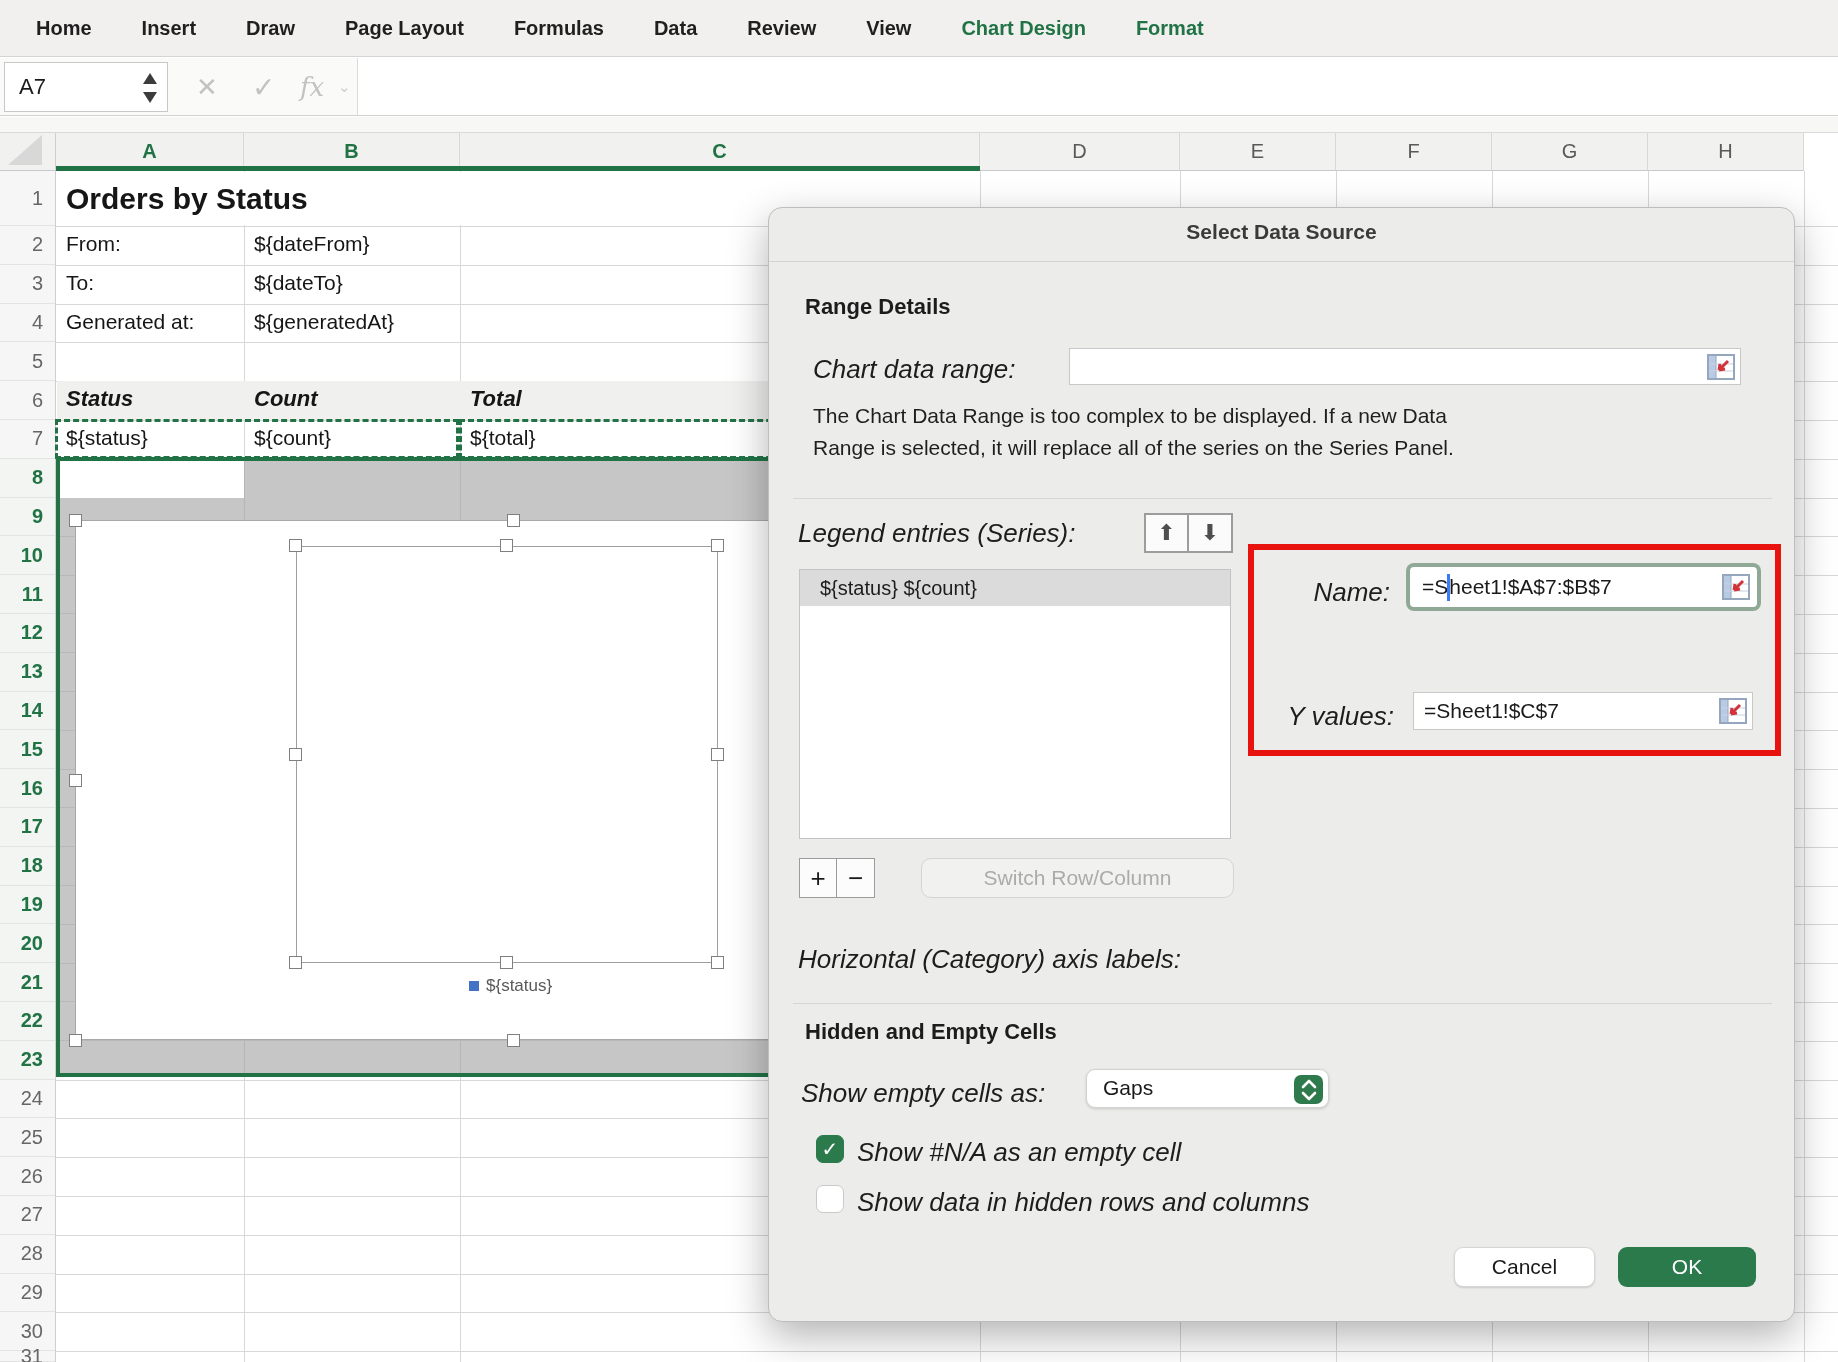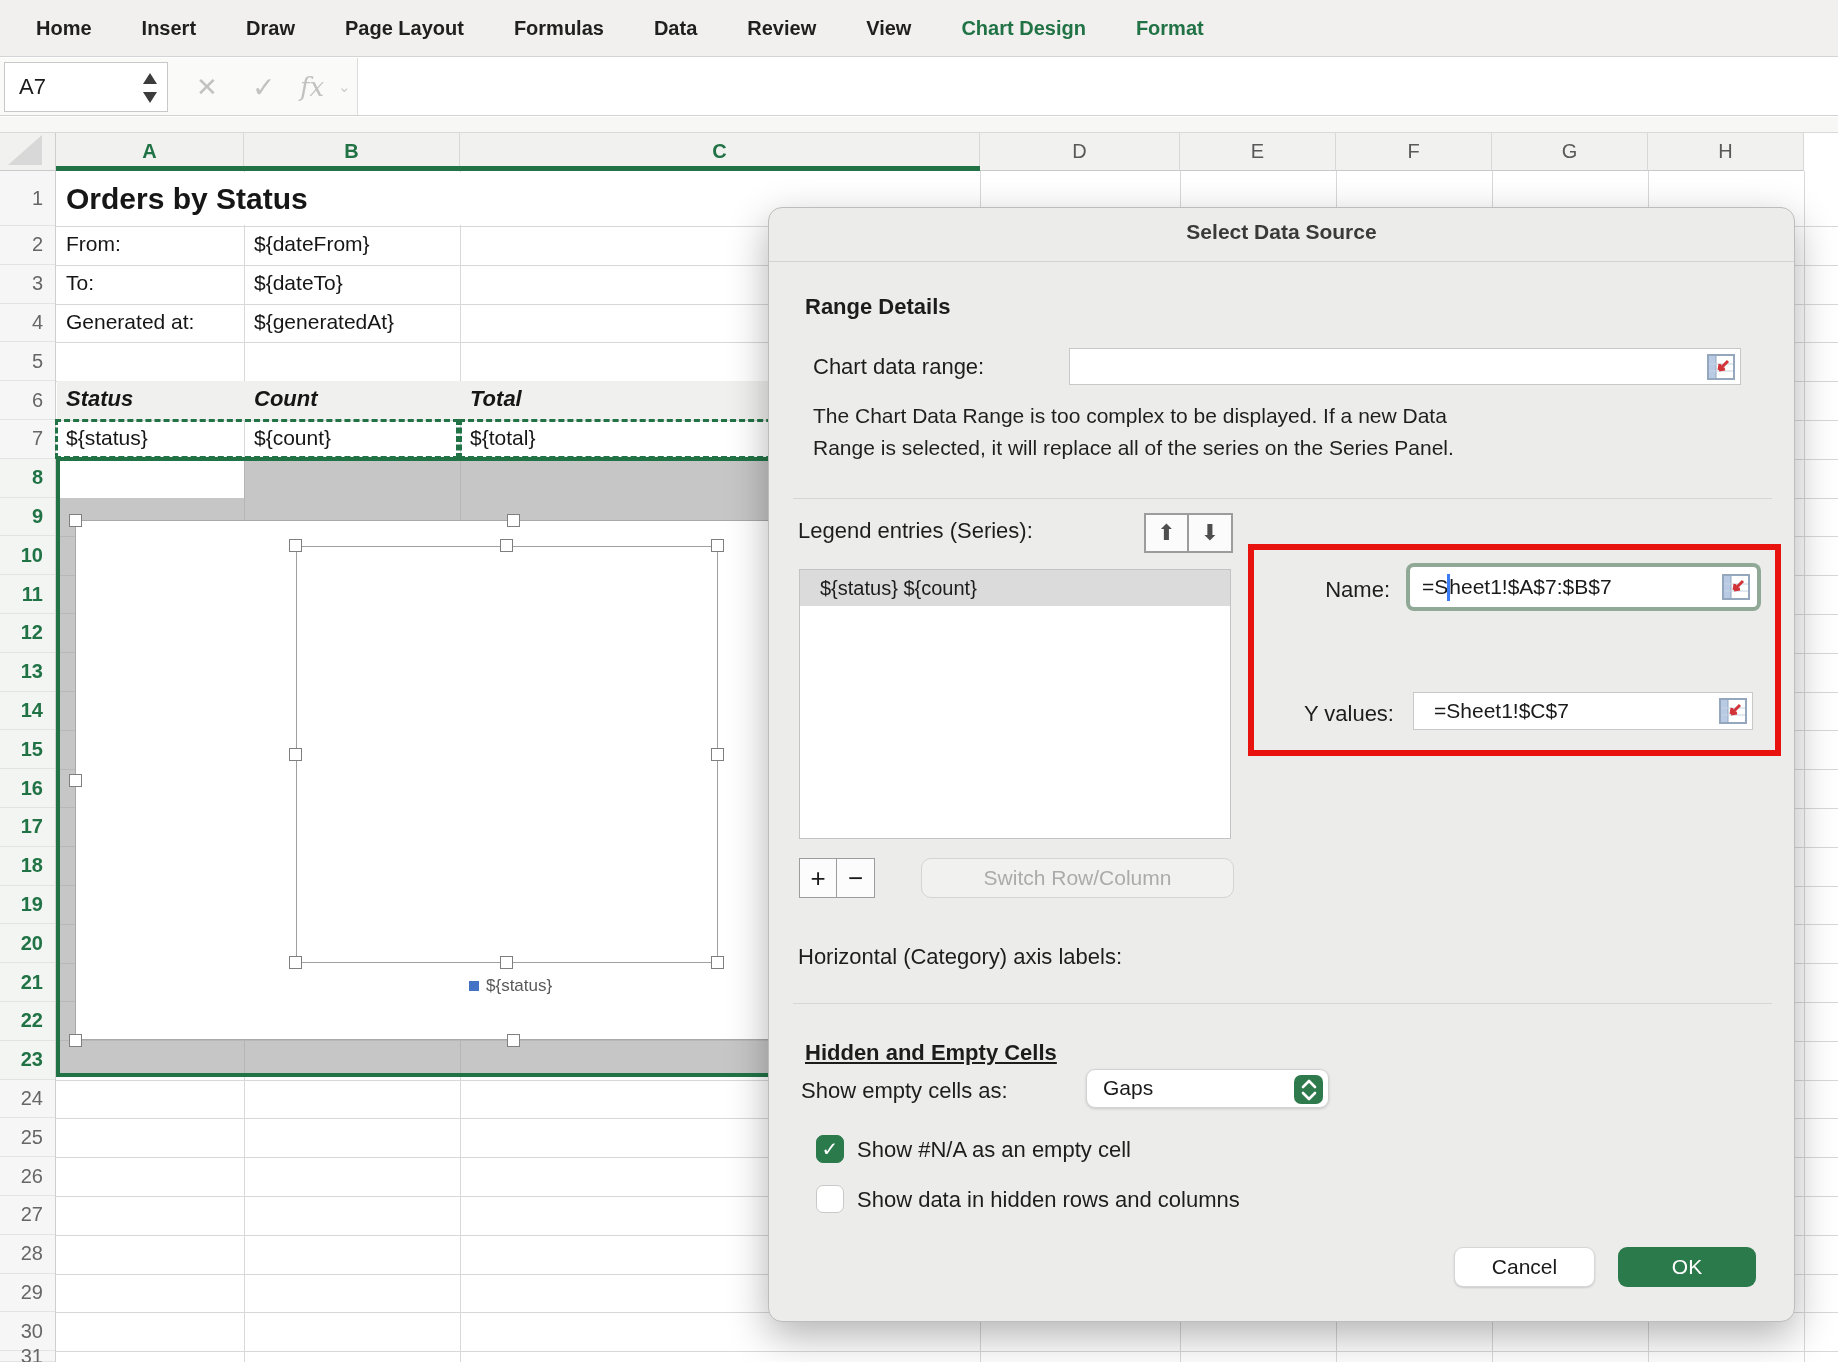--- a/index.html
+++ b/index.html
@@ -80,23 +80,23 @@
   .legend-text{font-size:17px;color:#595959;}
 
   
   .dialog{position:absolute;left:768px;top:207px;width:1027px;height:1115px;background:#ececeb;
     border:1px solid #bdbdbd;border-radius:14px;box-shadow:0 14px 40px rgba(0,0,0,.30);z-index:10;}
   .dlg-title{position:absolute;left:0;top:12px;width:100%;text-align:center;font-size:21px;
     font-weight:bold;color:#3a3a3a;}
   .dlg-hr{position:absolute;left:0;width:100%;height:1px;background:#d3d3d3;}
   .dlg-hr2{position:absolute;left:24px;width:979px;height:1px;background:#d6d6d6;}
   .dlg-section{position:absolute;font-size:22px;font-weight:bold;color:#1c1c1c;}
-  .dlg-label{position:absolute;font-size:22px;color:#1d1d1d;white-space:nowrap;}
+  .dlg-label{position:absolute;font-size:26px;color:#1d1d1d;white-space:nowrap;font-style:italic;}
   .dlg-input{position:absolute;background:#fff;border:1px solid #c8c8c8;font-size:21px;color:#1a1a1a;}
-  .dlg-input .val{position:absolute;left:20px;top:6px;white-space:nowrap;}
+  .dlg-input .val{position:absolute;left:10px;top:6px;white-space:nowrap;}
   .picker{position:absolute;right:4px;top:3px;width:30px;height:30px;}
   .note{position:absolute;left:44px;font-size:21px;color:#1f1f1f;white-space:nowrap;}
   .updown{position:absolute;left:375px;top:305px;width:89px;height:40px;background:#fbfbfb;
     border:2px solid #9c9c9c;display:flex;}
   .updown .ucell{width:50%;display:flex;align-items:center;justify-content:center;font-size:22px;color:#4e4e4e;}
   .updown .ucell:first-child{border-right:2px solid #9c9c9c;}
   .serieslist{position:absolute;left:30px;top:361px;width:432px;height:270px;background:#fff;border:1px solid #c3c3c3;}
   .series-sel{position:absolute;left:0;top:0;width:100%;height:36px;background:#dbdbdb;
     display:flex;align-items:center;padding-left:20px;font-size:20px;color:#1c1c1c;}
   .plusminus{position:absolute;left:30px;top:650px;width:76px;height:40px;background:#fcfcfc;
@@ -376,21 +376,21 @@
         <line x1="10" y1="4" x2="10" y2="26" stroke="#94a7bd"></line>
         <line x1="3" y1="12" x2="27" y2="12" stroke="#c6d2e2"></line>
         <line x1="3" y1="19" x2="27" y2="19" stroke="#c6d2e2"></line>
         <path d="M22 9 L13 18 M13 18 l6 -1 M13 18 l1 -6" stroke="#d13438" stroke-width="3" fill="none"></path>
       </svg>
     </div>
 
     <div class="dlg-label" style="left:29px;top:736px;">Horizontal (Category) axis labels:</div>
 
     <div class="dlg-hr2" style="top:795px;"></div>
-    <div class="dlg-section" style="left:36px;top:832px;text-decoration:underline;">Hidden and Empty Cells</div>
+    <div class="dlg-section" style="left:36px;top:811px;">Hidden and Empty Cells</div>
     <div class="dlg-label" style="left:32px;top:870px;">Show empty cells as:</div>
     <div class="dropdown">
       <span class="val">Gaps</span>
       <span class="dd-stepper">
         <svg width="20" height="24" viewBox="0 0 20 24">
           <polyline points="4,9 10,3 16,9" fill="none" stroke="#ffffff" stroke-width="2.6" stroke-linecap="round" stroke-linejoin="round"></polyline>
           <polyline points="4,15 10,21 16,15" fill="none" stroke="#ffffff" stroke-width="2.6" stroke-linecap="round" stroke-linejoin="round"></polyline>
         </svg>
       </span>
     </div>

